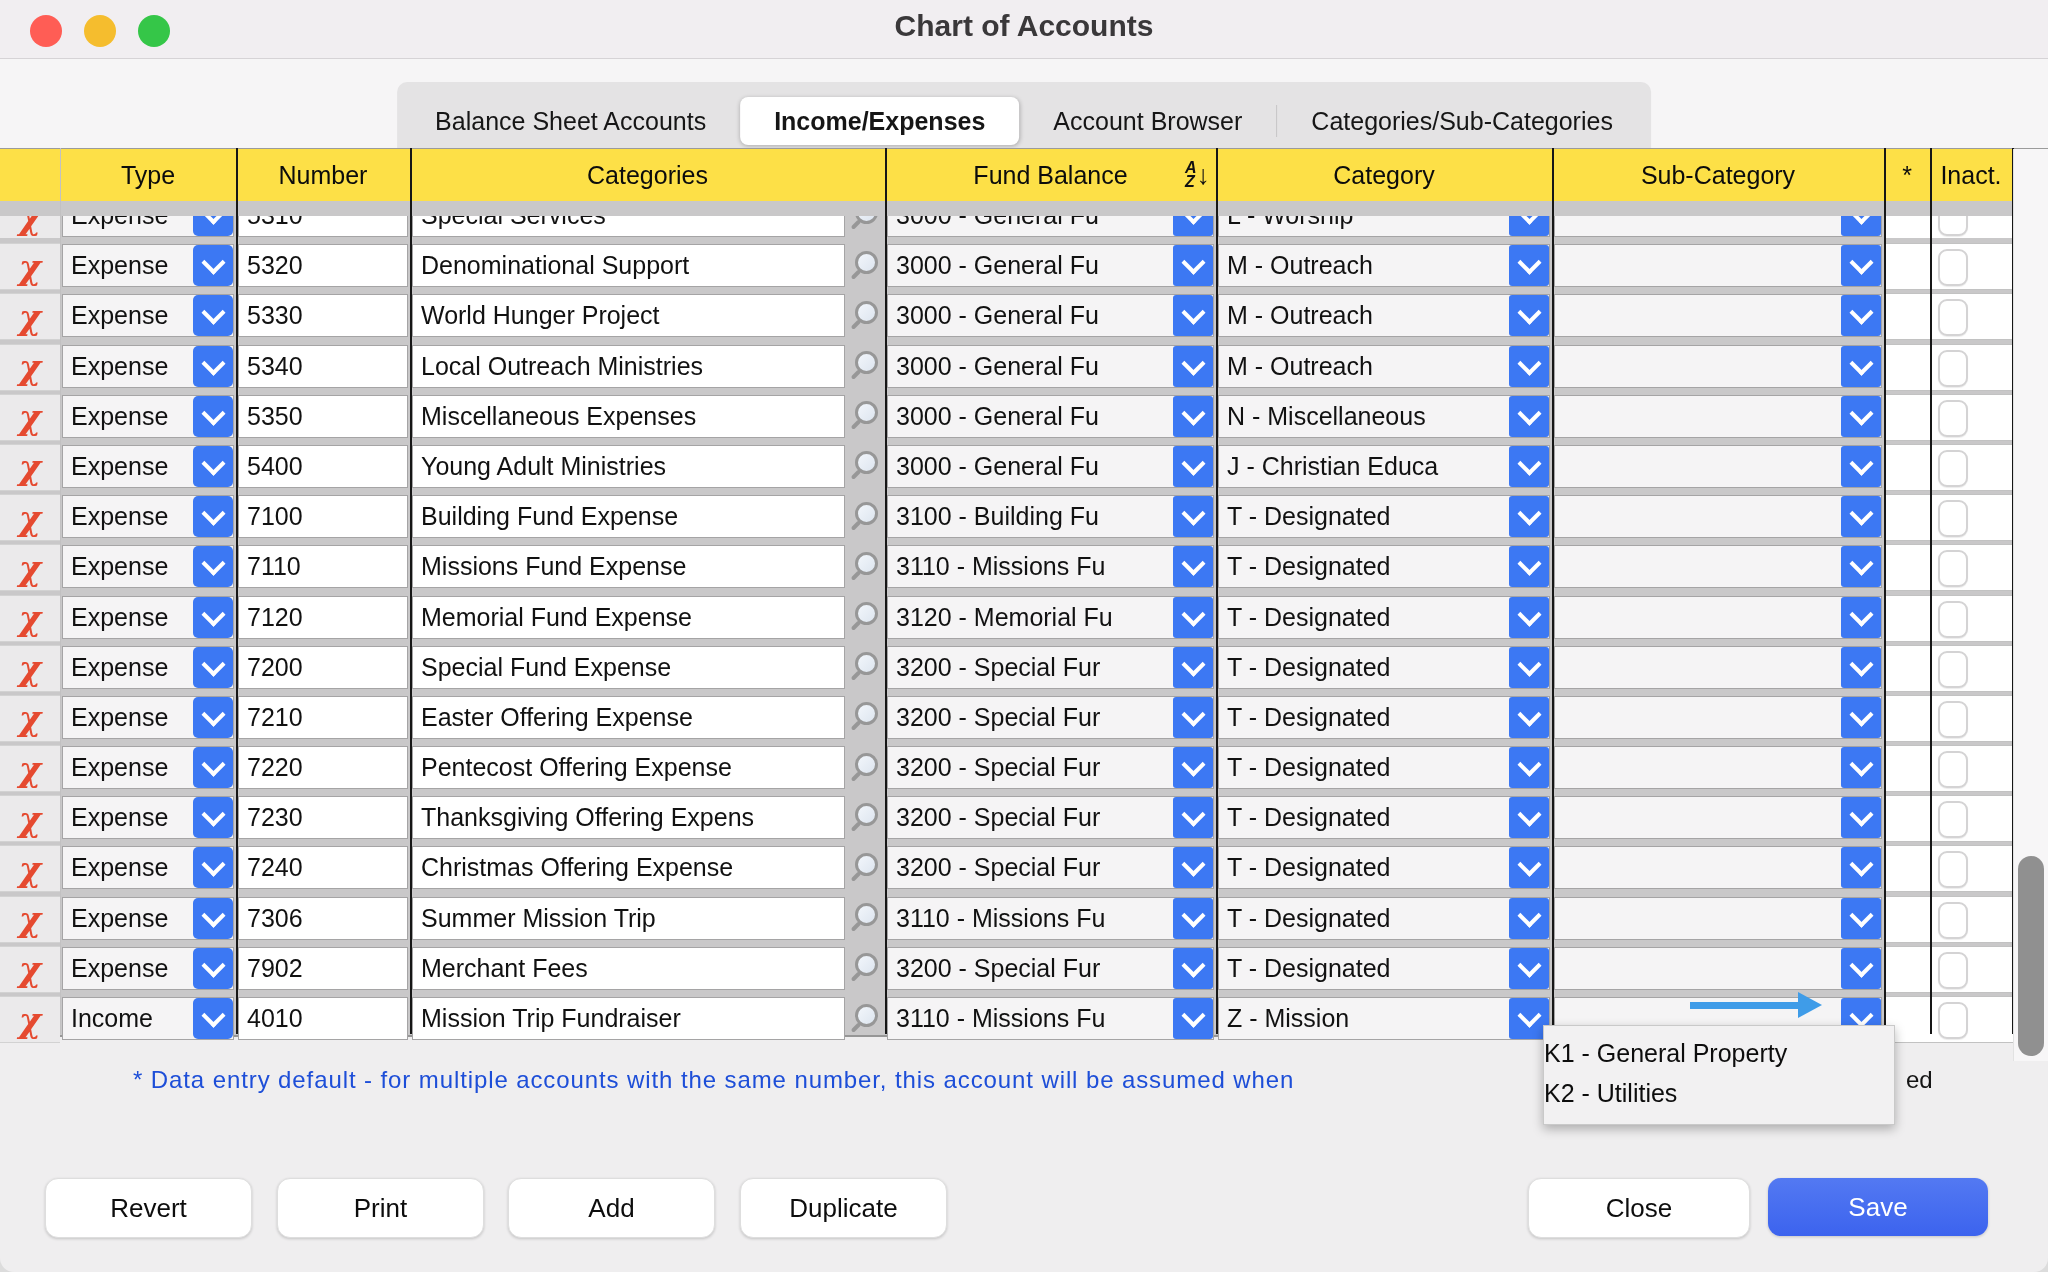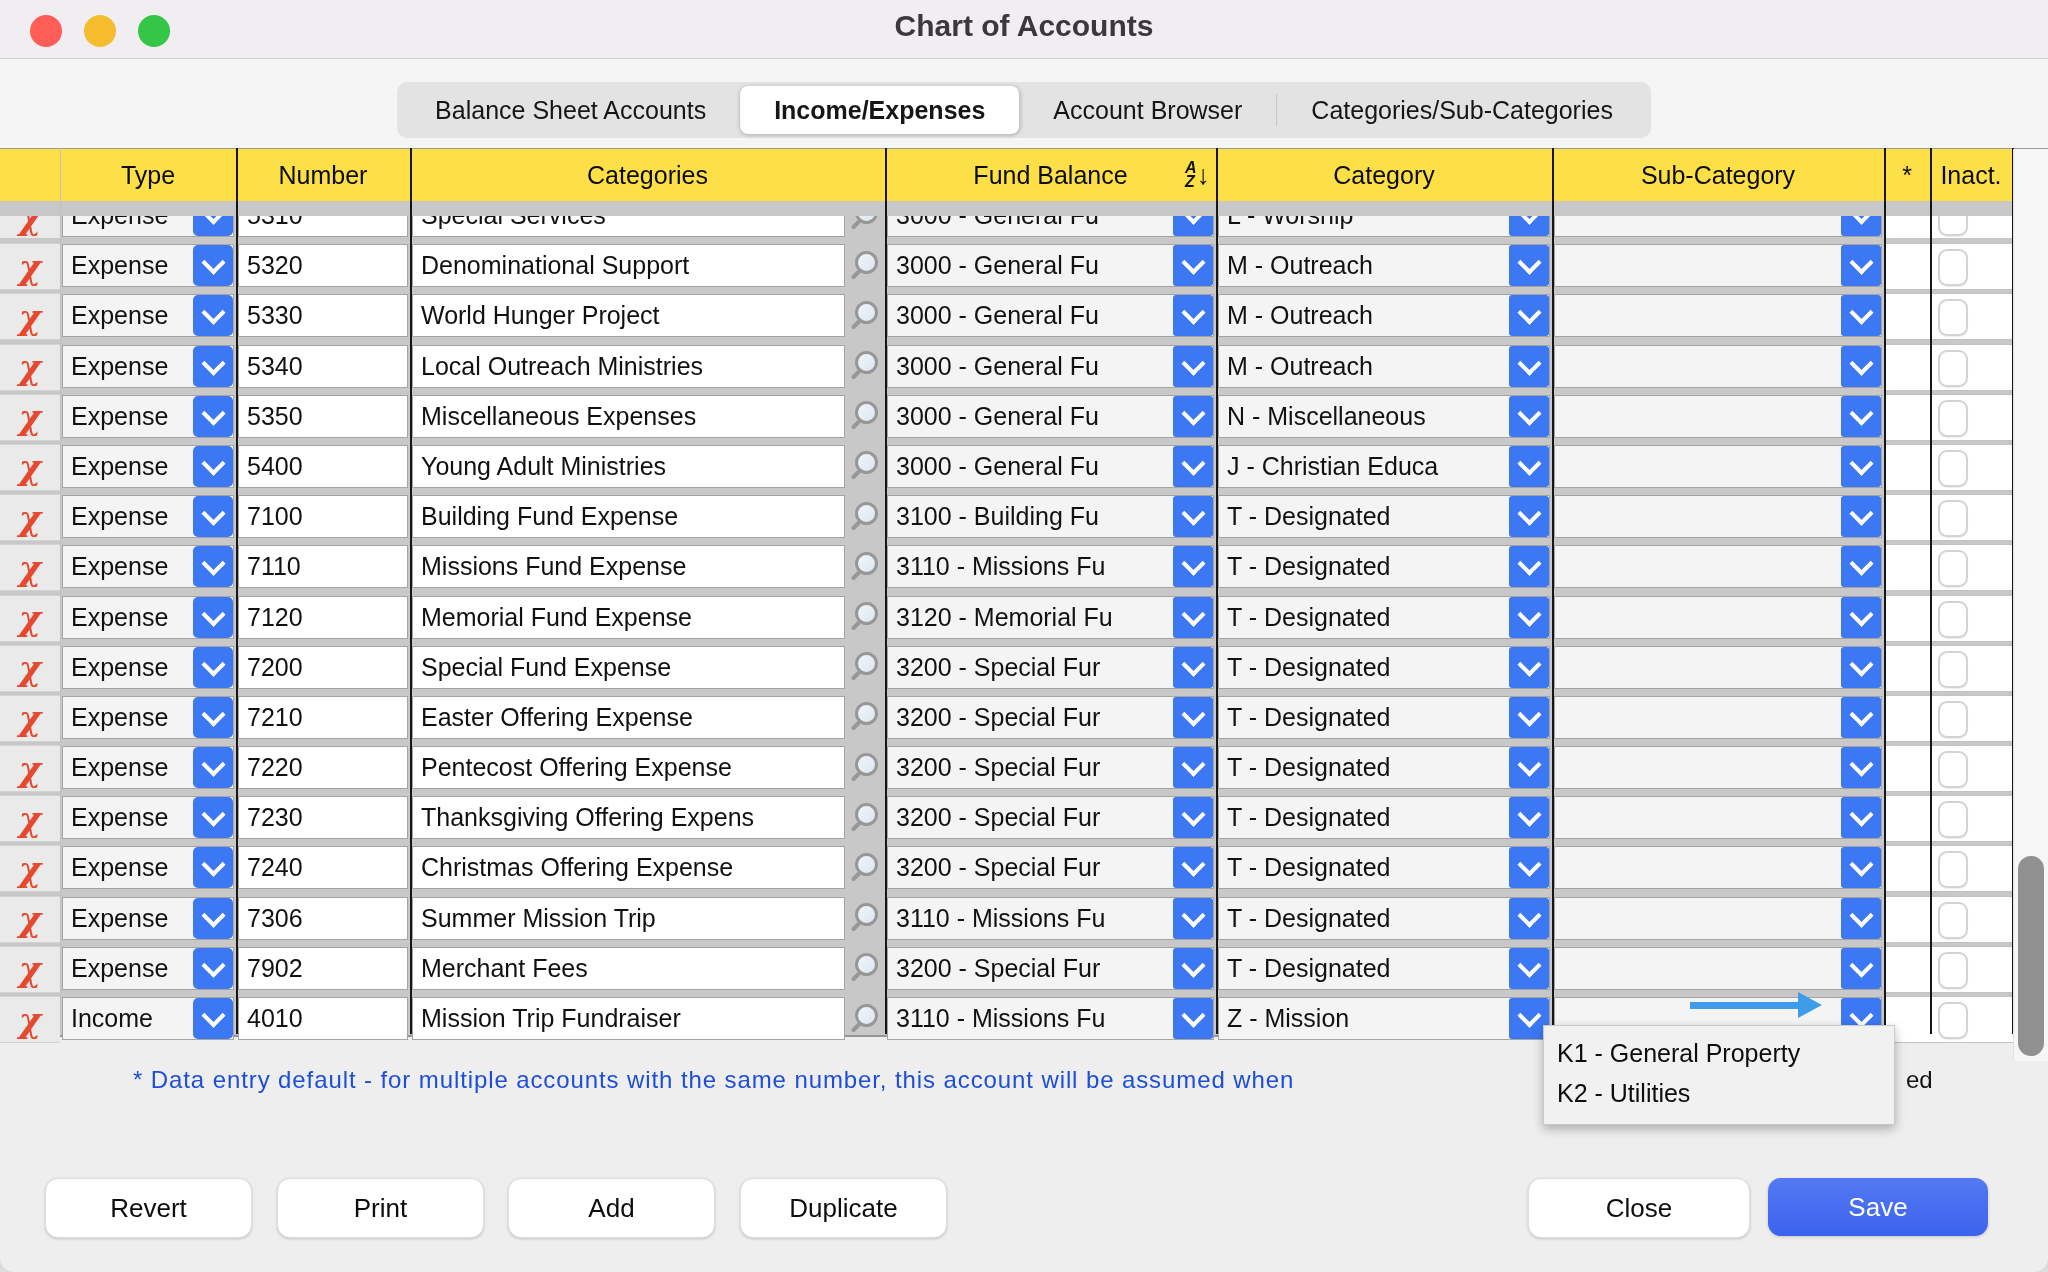--- a/index.html
+++ b/index.html
@@ -11,21 +11,21 @@
             border-bottom:1px solid #d6d3d6;}
   .tl{position:absolute;top:15px;width:32px;height:32px;border-radius:50%;}
   .tl.red{left:30px;background:#ff5d55;}
   .tl.yellow{left:84px;background:#f5bd2e;}
   .tl.green{left:138px;background:#35c648;}
   .wtitle{position:absolute;left:0;right:0;top:9px;text-align:center;
           font-size:30px;font-weight:700;color:#3a383a;}
   
   .tabzone{position:absolute;left:0;top:59px;width:2048px;height:89px;background:#f6f5f6;}
   .tabstrip{position:absolute;left:50%;transform:translateX(-50%);top:23px;height:56px;
-            background:#e4e3e4;border-radius:10px;display:flex;align-items:center;padding:0 4px;}
+            background:#e4e3e4;border-radius:10px;display:flex;align-items:center;padding:11px 4px;}
   .tab{height:48px;display:flex;align-items:center;padding:0 34px;font-size:25px;
        border-radius:8px;white-space:nowrap;color:#161616;}
   .tab.sel{background:#ffffff;box-shadow:0 1px 4px rgba(0,0,0,.25);font-weight:600;}
   .tabdiv{width:1px;height:32px;background:#c6c5c6;}
   
   .tablewrap{position:absolute;left:0;top:148px;width:2048px;height:886px;background:#c9c8c9;
              border-top:1px solid #9b9b9b;border-bottom:2px solid #969696;}
   .grid{display:grid;grid-template-columns:60px 176px 174px 475px 331px 336px 332px 46px 82px 36px;}
   .thead{height:52px;background:#fde047;margin-bottom:15px;}
   .hcell{position:relative;display:flex;align-items:center;justify-content:center;
@@ -69,21 +69,21 @@
   .sb-thumb{position:absolute;left:2018px;top:856px;width:26px;height:200px;
             border-radius:13px;background:#909090;z-index:7;}
   
   .foot-left{position:absolute;left:133px;top:1066px;font-size:24px;letter-spacing:0.9px;
              color:#1d4ed8;white-space:nowrap;}
   .foot-right{position:absolute;left:1906px;top:1066px;font-size:24px;color:#141414;}
   
   .panel{position:absolute;left:1543px;top:1025px;width:352px;height:100px;background:#f2f1f2;
          border:1px solid #c9c9c9;box-shadow:0 4px 10px rgba(0,0,0,.28);z-index:40;
          padding-top:7px;box-sizing:border-box;}
-  .panel .item{font-size:25px;line-height:40px;padding-left:13px;white-space:nowrap;color:#0d0d0d;}
+  .panel .item{font-size:25px;line-height:40px;white-space:nowrap;color:#0d0d0d;}
   
   .arrow{position:absolute;left:1690px;top:992px;z-index:30;width:134px;height:26px;}
   .arrow .shaft{position:absolute;left:0;top:10px;width:110px;height:7px;background:#3f9ce8;}
   .arrow .head{position:absolute;left:108px;top:0;width:0;height:0;
                border-top:13px solid transparent;border-bottom:13px solid transparent;
                border-left:24px solid #3f9ce8;}
   
   .btn{position:absolute;top:1178px;height:58px;border-radius:13px;background:#fff;
        border:1px solid #dedede;box-shadow:0 1px 3px rgba(0,0,0,.18);
        display:flex;align-items:center;justify-content:center;font-size:26px;color:#0d0d0d;}

